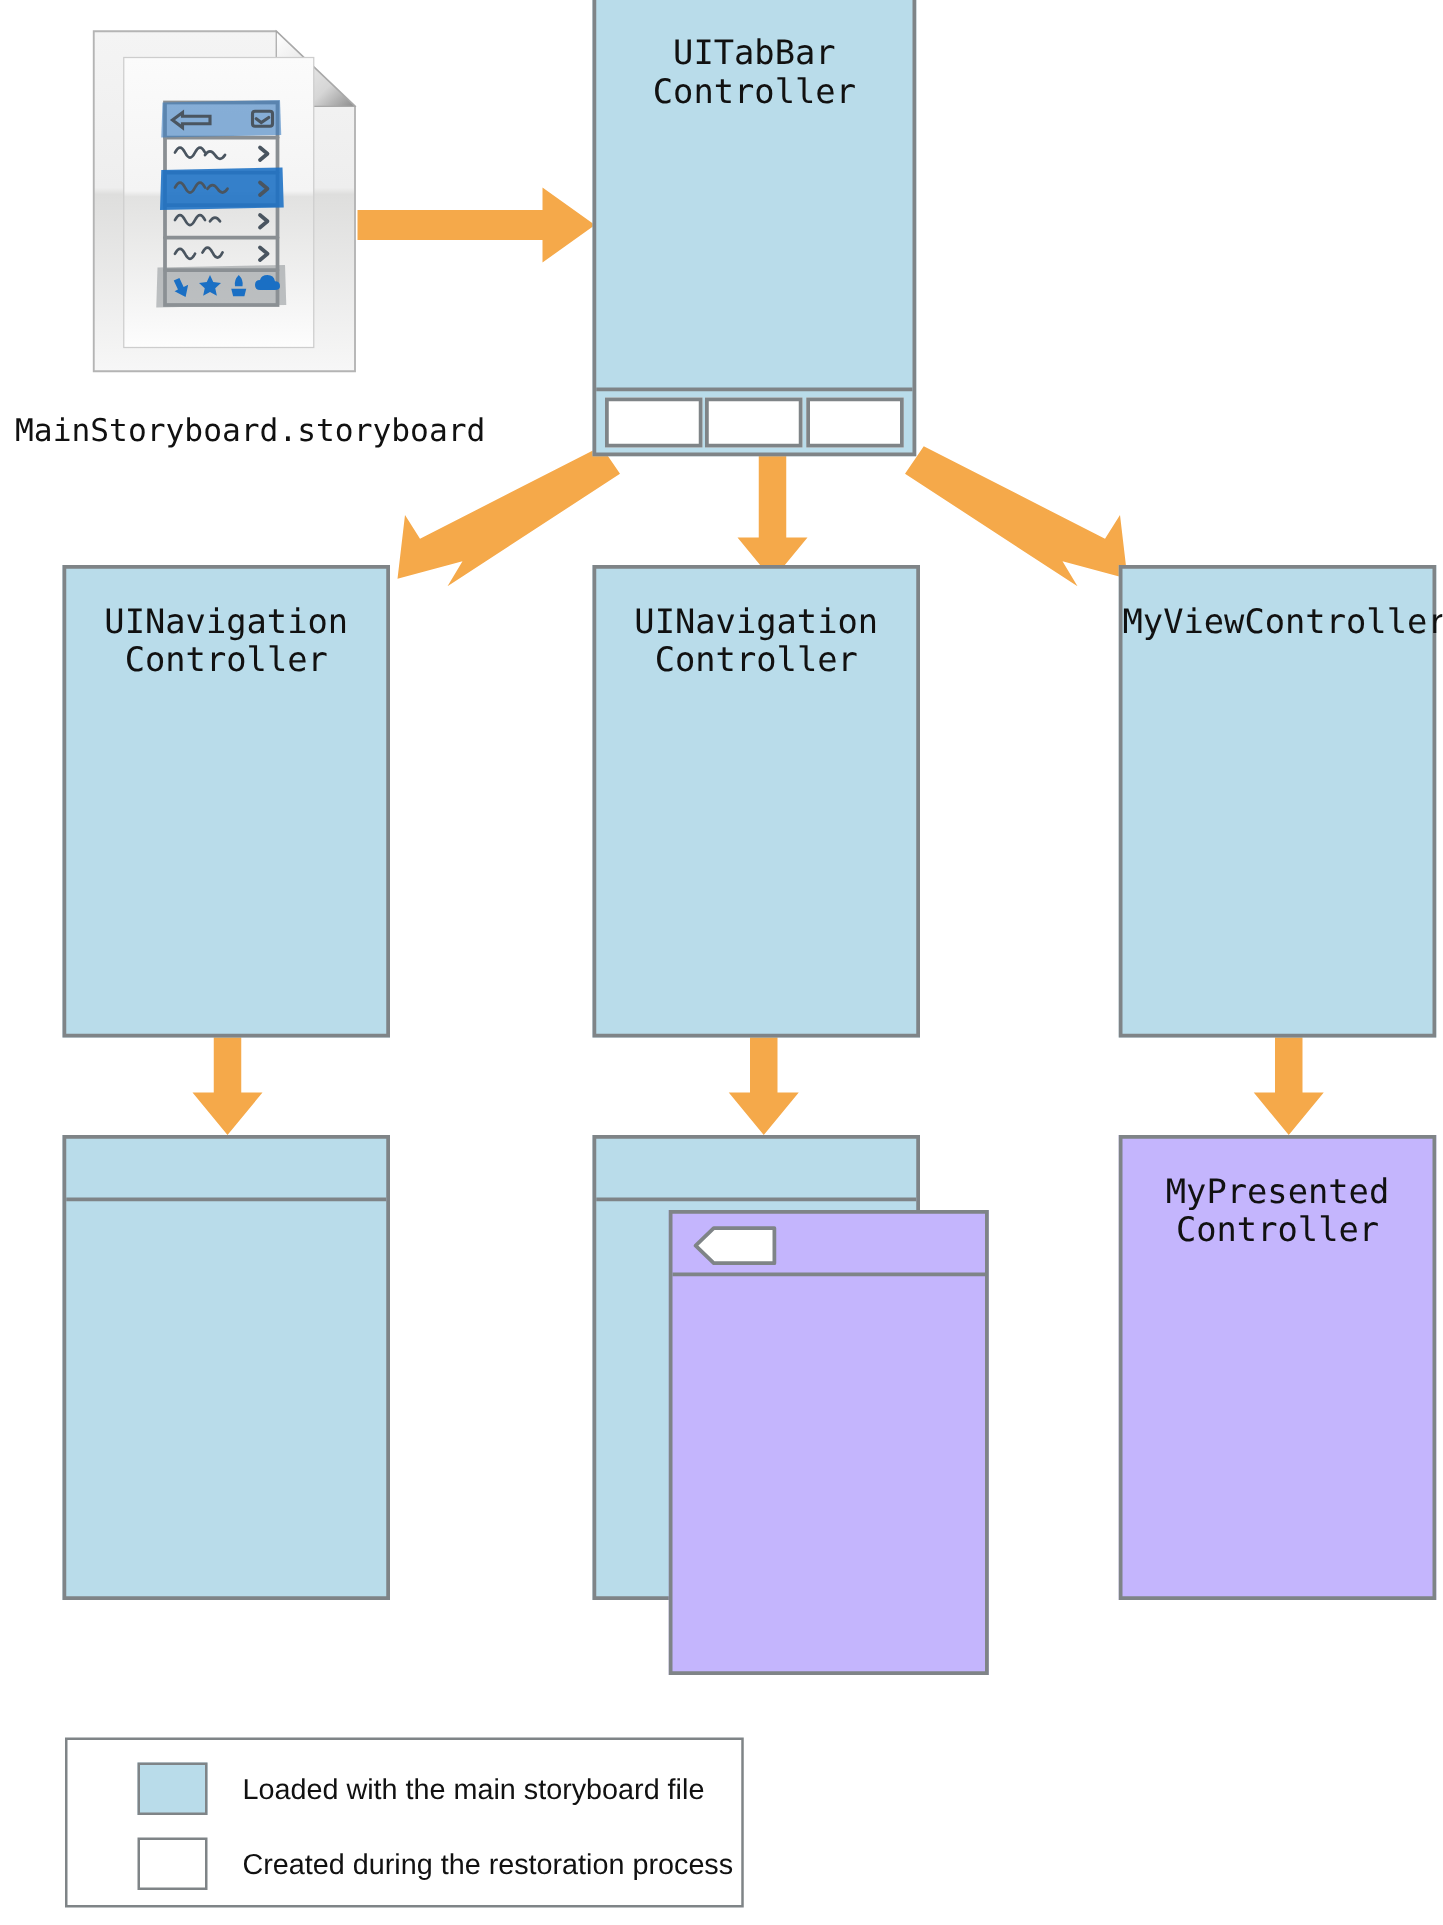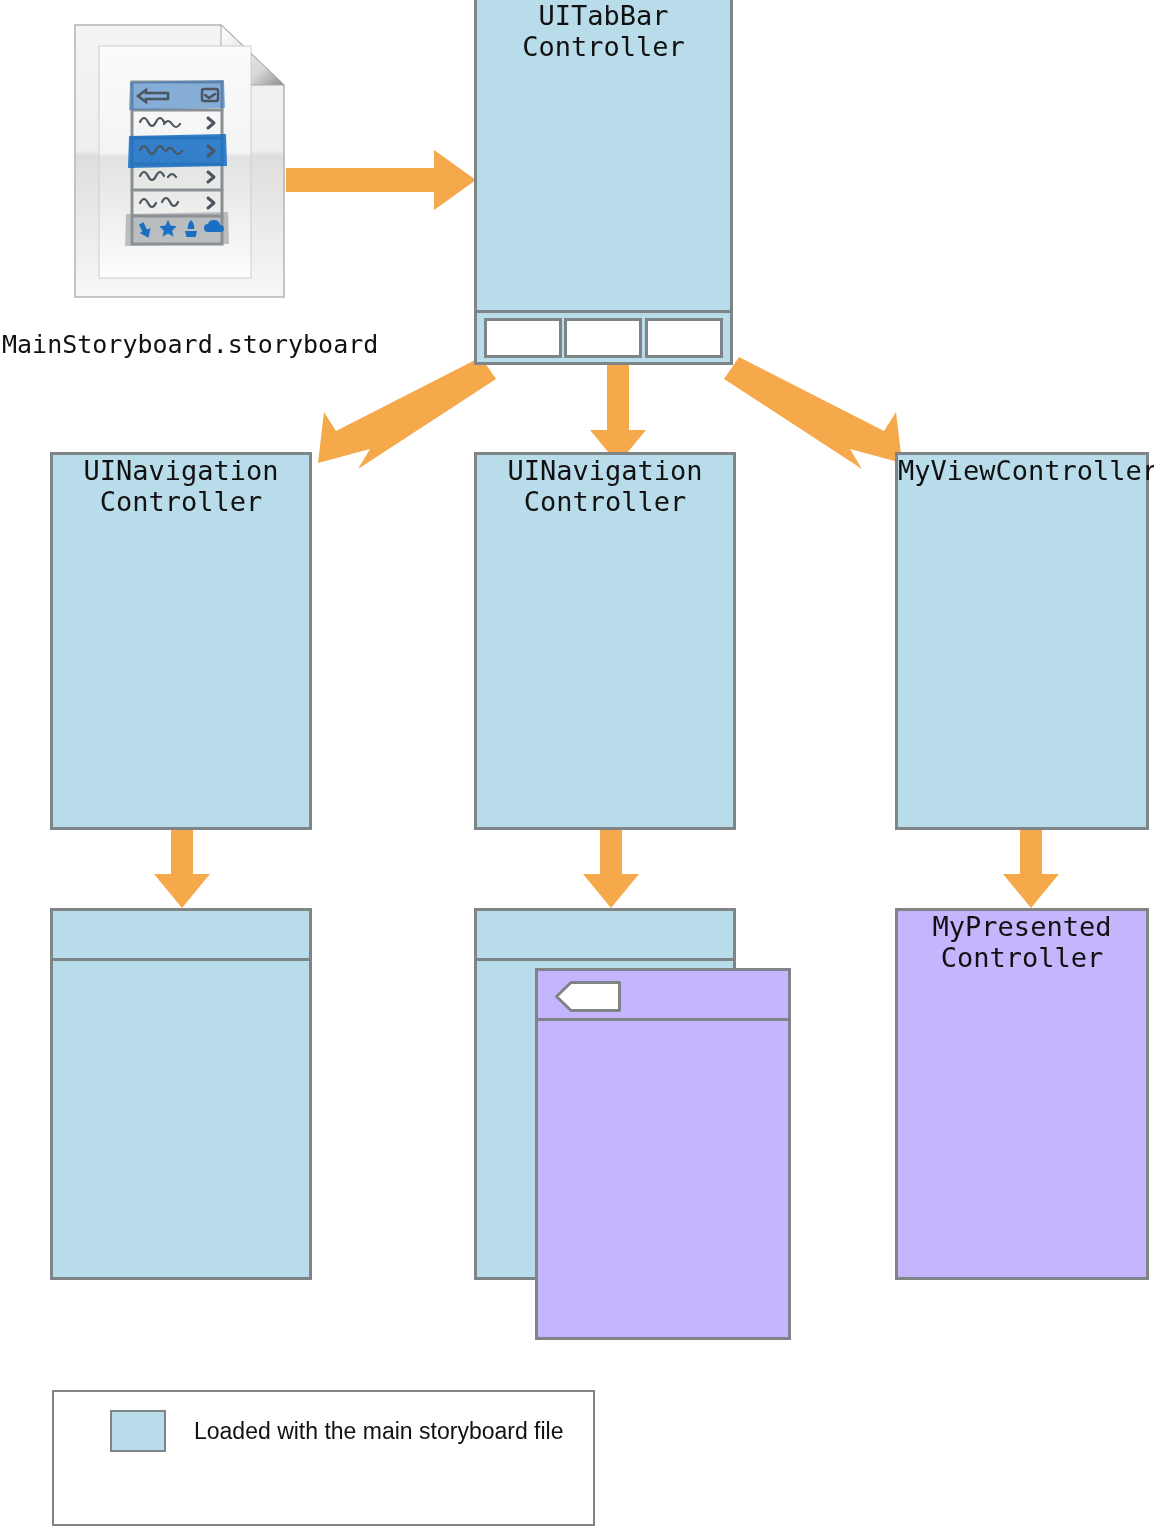--- a/index.html
+++ b/index.html
@@ -25,21 +25,21 @@
     border: 3px solid #7f8487;
     background: #c4b5fd;
   }
   .box.blue { background: #b9dcea; }
   .box-label {
     text-align: center;
     font-family: "DejaVu Sans Mono", monospace;
     font-size: 27px;
     line-height: 31px;
     color: #111111;
-    padding-top: 0;
+    padding-top: 27px;
     white-space: pre-line;
     letter-spacing: 0px;
   }
 
   
   .tabbar {
     position: absolute;
     left: 0;
     right: 0;
     bottom: 0;
@@ -83,21 +83,21 @@
   
   .sb-icon {
     position: absolute;
     left: 72px;
     top: 22px;
     width: 215px;
     height: 278px;
   }
   .sb-filename {
     position: absolute;
-    left: 2px;
+    left: 12px;
     top: 330px;
     font-family: "DejaVu Sans Mono", monospace;
     font-size: 25px;
     color: #111111;
     white-space: nowrap;
   }
 
   
   .legend {
     position: absolute;
@@ -296,15 +296,19 @@
   <div class="box" style="left:895px; top:908px; width:254px; height:372px;">
     <div class="box-label">MyPresented
 Controller</div>
   </div>
 
   <div class="legend">
     <div class="legend-row r0">
       <span class="legend-swatch" style="background:#b9dcea;"></span>
       <span class="legend-text">Loaded with the main storyboard file</span>
     </div>
+    <div class="legend-row r1">
+      <span class="legend-swatch" style="background:#ffffff;"></span>
+      <span class="legend-text">Created during the restoration process</span>
+    </div>
   </div>
 
 </div>
 
 </body></html>

